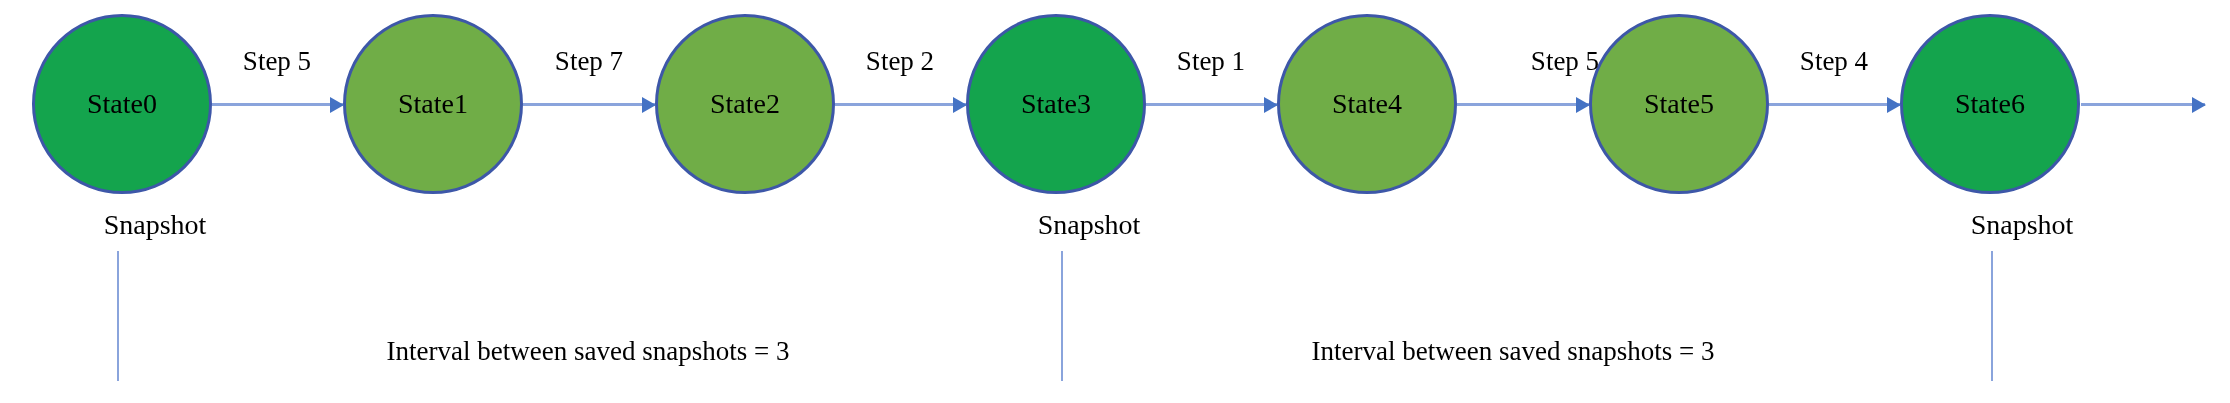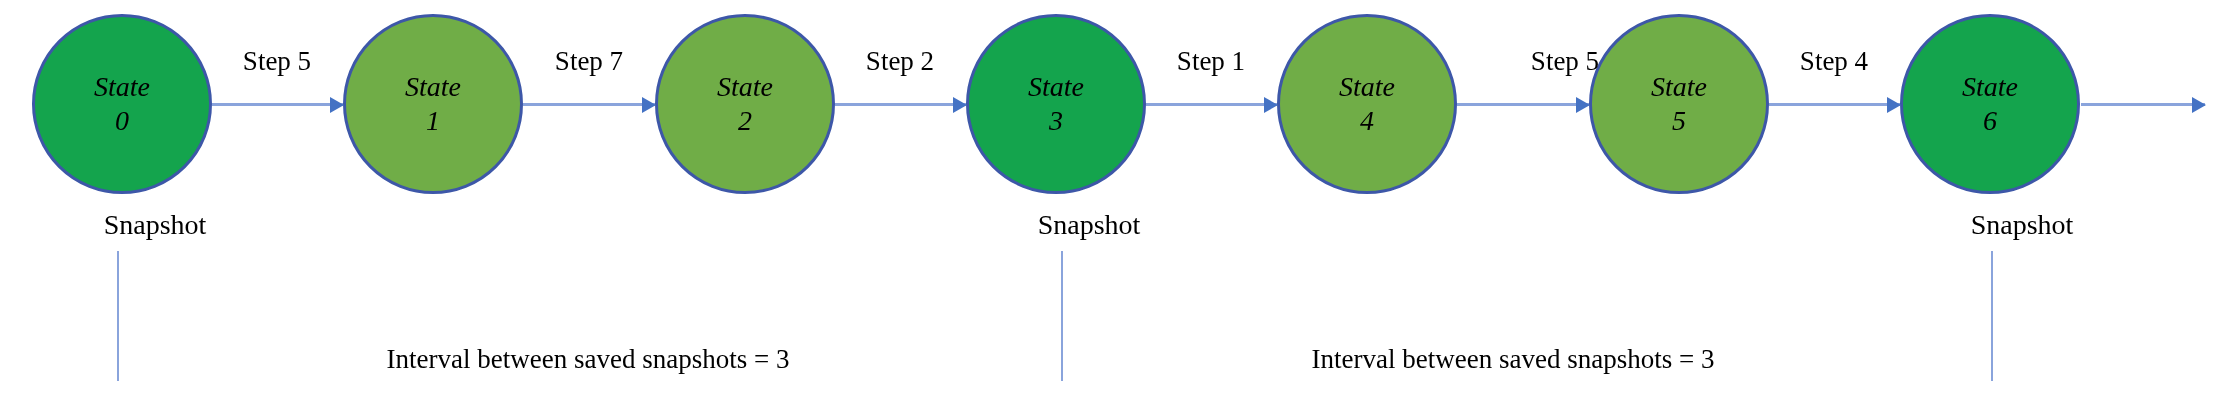--- a/index.html
+++ b/index.html
@@ -11,22 +11,22 @@
     --snapshot-marker-line:#8AA4DC;
     --text:#000000;
   }
   *{margin:0;padding:0;box-sizing:border-box;}
   body{background:#ffffff;font-family:"Liberation Serif","DejaVu Serif",serif;color:var(--text);}
   .canvas{position:relative;width:2230px;height:403px;background:#ffffff;overflow:hidden;}
 
   .state{
     position:absolute;top:14px;width:180px;height:180px;border-radius:50%;
     border:3px solid var(--state-border);
-    display:flex;flex-direction:column;align-items:center;justify-content:center;
-    font-size:28px;line-height:34px;text-align:center;font-style:italic;
+    display:flex;flex-direction:row;align-items:center;justify-content:center;
+    font-size:28px;line-height:34px;text-align:center;
   }
   .state.snapshot-state{background:var(--snapshot-state-fill);}
   .state.intermediate-state{background:var(--intermediate-state-fill);}
 
   .arrow{
     position:absolute;top:103px;height:3px;background:var(--connector-line);
   }
   .arrow .head{
     position:absolute;right:-1px;top:50%;transform:translateY(-50%);
     width:0;height:0;border-top:8px solid transparent;border-bottom:8px solid transparent;
@@ -39,21 +39,21 @@
   }
   .snapshot-label{
     position:absolute;top:209px;transform:translateX(-50%);
     font-size:28px;white-space:nowrap;margin-left:31px;
   }
   .marker-line{
     position:absolute;top:251px;height:130px;width:2px;
     background:var(--snapshot-marker-line);
   }
   .interval-label{
-    position:absolute;top:344px;transform:translateX(-50%);
+    position:absolute;top:336px;transform:translateX(-50%);
     font-size:27px;white-space:nowrap;
   }
 </style>
 </head>
 <body>
 
 <div class="canvas">
 
   <div class="state snapshot-state" style="left:32px">
     <span>State</span>

